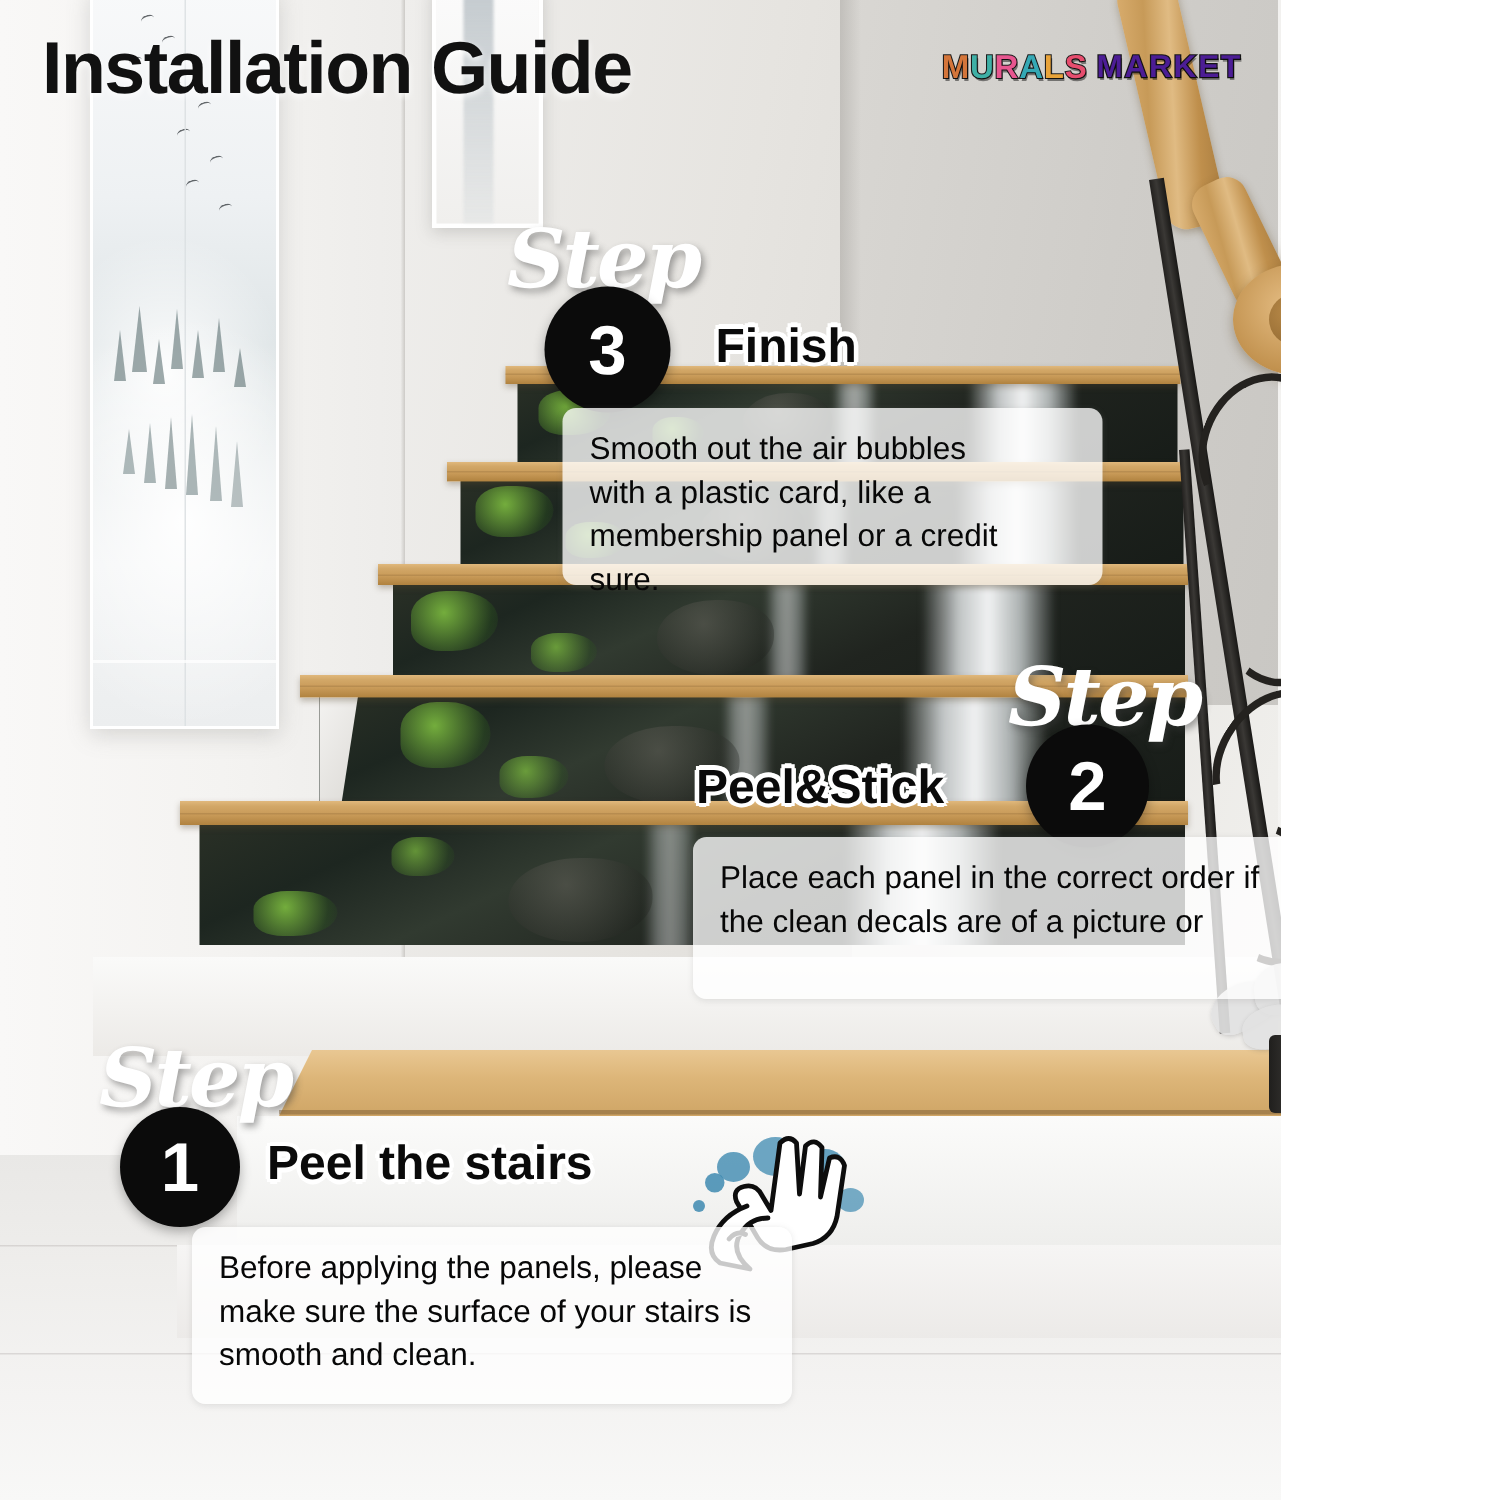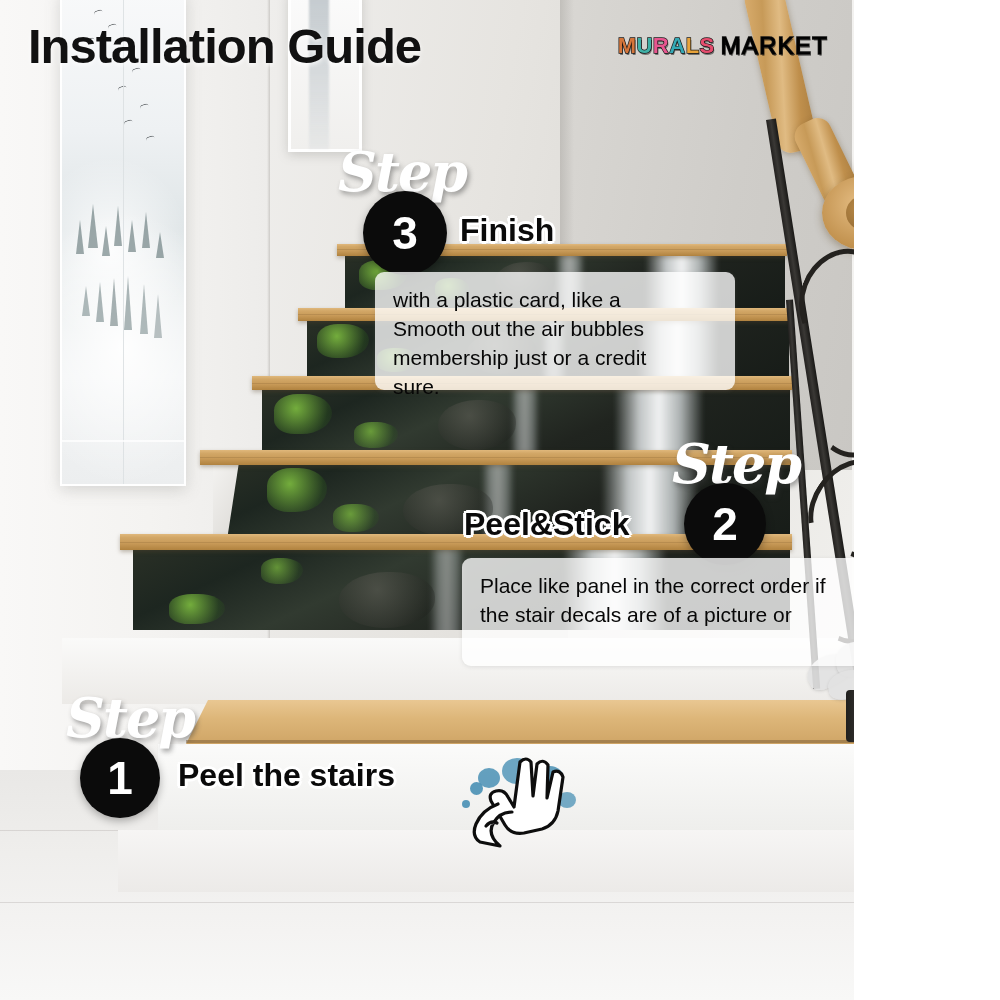--- a/index.html
+++ b/index.html
@@ -95,21 +95,21 @@
     box-shadow:0 1px 3px rgba(90,90,90,.25);}
 
   
   .page-title{position:absolute;left:28px;top:18px;font-size:49px;font-weight:bold;
     letter-spacing:-1px;color:#111111;text-shadow:0 2px 5px rgba(255,255,255,.85);}
 
   .logo{position:absolute;right:26px;top:32px;display:flex;align-items:center;gap:6px;}
   .logo-murals{display:flex;font-size:22px;font-weight:bold;letter-spacing:.5px;}
   .logo-murals span{-webkit-text-stroke:1.4px #1a1a1a;paint-order:stroke fill;
     text-shadow:1px 2px 0 rgba(0,0,0,.45);}
-  .logo-market{font-size:24px;font-weight:normal;letter-spacing:1.2px;color:#000000;
+  .logo-market{font-size:21px;font-weight:bold;letter-spacing:1.2px;color:#4c1d95;
     -webkit-text-stroke:1.6px #141414;paint-order:stroke fill;
     text-shadow:1px 2px 0 rgba(0,0,0,.4);}
 
   
   .step-group{position:absolute;}
   .step-script{position:absolute;font-family:"DejaVu Serif",serif;font-style:italic;
     font-weight:bold;font-size:54px;color:#ffffff;letter-spacing:-2px;
     text-shadow:2px 3px 5px rgba(60,60,60,.45);white-space:nowrap;}
   .step-circle{position:absolute;border-radius:50%;background:#0b0b0b;
     display:flex;align-items:center;justify-content:center;
@@ -282,37 +282,37 @@
       <span style="color:#35a8b4">A</span>
       <span style="color:#e8a33a">L</span>
       <span style="color:#e64d6e">S</span>
     </div>
     <div class="logo-market">MARKET</div>
   </div>
 
   <div class="step-group">
     <div class="step-script" style="left:338px;top:140px;">Step</div>
     <div class="step-circle" style="left:363px;top:191px;width:84px;height:84px;">3</div>
-    <div class="step-title" style="left:460px;top:212px;">Finish</div>
+    <div class="step-title" style="left:477px;top:212px;">Finish</div>
   </div>
   <div class="panel justify" style="left:375px;top:272px;width:360px;height:118px;">
+    <span>Smooth out the air bubbles</span>
     <span>with a plastic card, like a</span>
-    <span>Smooth out the air bubbles</span>
-    <span style="text-align-last:left">membership just or a credit</span>
+    <span style="text-align-last:left">membership panel or a credit</span>
     <span style="text-align-last:left">sure.</span>
   </div>
 
   <div class="step-group">
     <div class="step-script" style="left:672px;top:432px;">Step</div>
     <div class="step-circle" style="left:684px;top:483px;width:82px;height:82px;">2</div>
     <div class="step-title" style="left:464px;top:506px;">Peel&amp;Stick</div>
   </div>
   <div class="panel justify" style="left:462px;top:558px;width:498px;height:108px;">
-    <span>Place like panel in the correct order if</span>
-    <span>the stair decals are of a picture or</span>
+    <span>Place each panel in the correct order if</span>
+    <span>the clean decals are of a picture or</span>
   </div>
 
   <div class="step-group">
     <div class="step-script" style="left:66px;top:686px;">Step</div>
     <div class="step-circle" style="left:80px;top:738px;width:80px;height:80px;">1</div>
     <div class="step-title" style="left:178px;top:757px;">Peel the stairs</div>
   </div>
 
   <div class="clean-icon">
     <div class="bubble" style="left:8px;top:30px;width:13px;height:13px;"></div>
@@ -323,14 +323,19 @@
     <div class="bubble" style="left:96px;top:40px;width:18px;height:16px;opacity:.7;"></div>
     <svg viewBox="0 0 118 96" width="118" height="96" style="position:absolute;left:0;top:0;">
       <g fill="#ffffff" stroke="#0d0d0d" stroke-width="3.2" stroke-linejoin="round" stroke-linecap="round">
         <path d="M58 10 q6 -6 11 0 l2 34 4 -32 q6 -6 11 1 l-1 33 6 -26 q7 -3 10 5 l-5 34 q-3 14 -16 18 l-18 4 q-13 2 -19 -8 l-14 -24 q-3 -8 5 -10 8 -2 12 6 l6 10 z"></path>
         <path d="M36 52 q-16 6 -22 20 -5 12 4 18 l20 4 q-14 -12 -6 -24 6 -10 18 -10"></path>
         <path d="M24 74 q5 -6 11 -3"></path>
       </g>
     </svg>
   </div>
 
+  <div class="panel" style="left:128px;top:818px;width:400px;height:118px;">
+    <span>Before applying the panels,</span>
+    <span>please make sure the surface of</span>
+    <span>your stairs is smooth and clean.</span>
+  </div>
 
 </div>
 
 </body></html>

